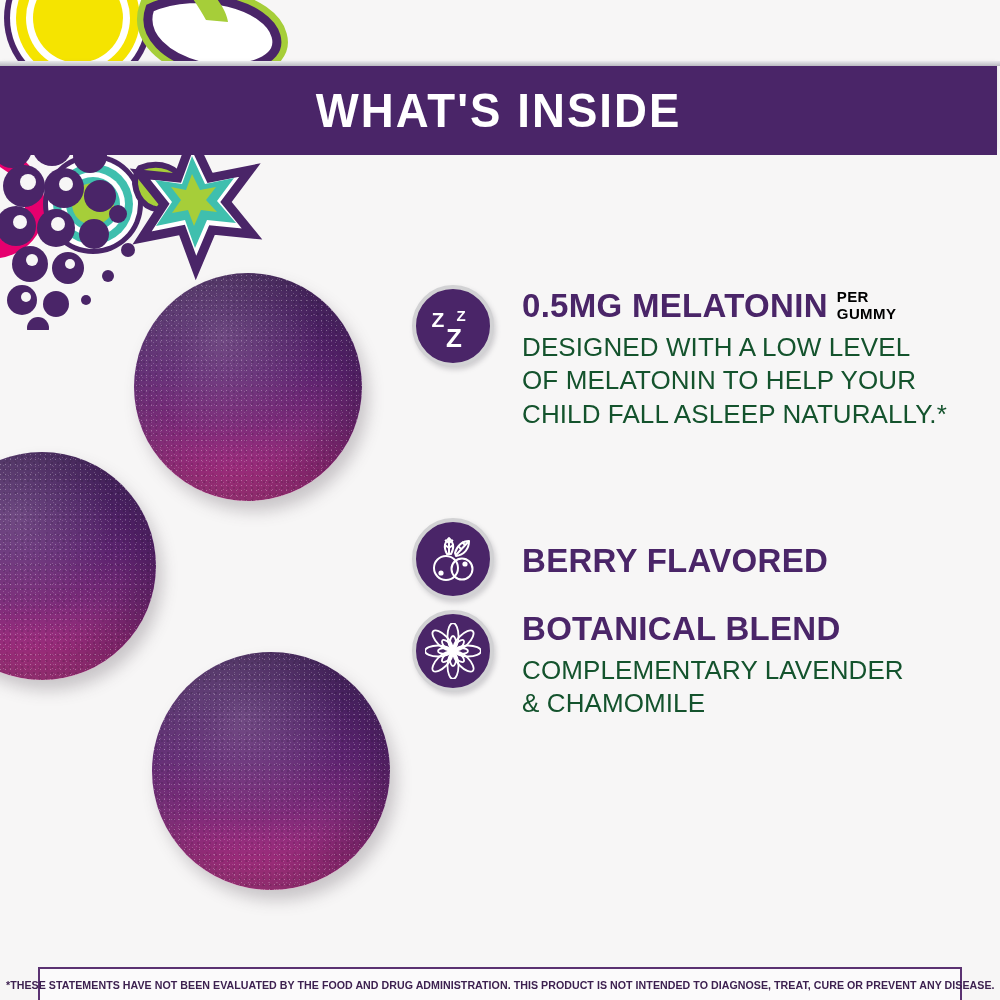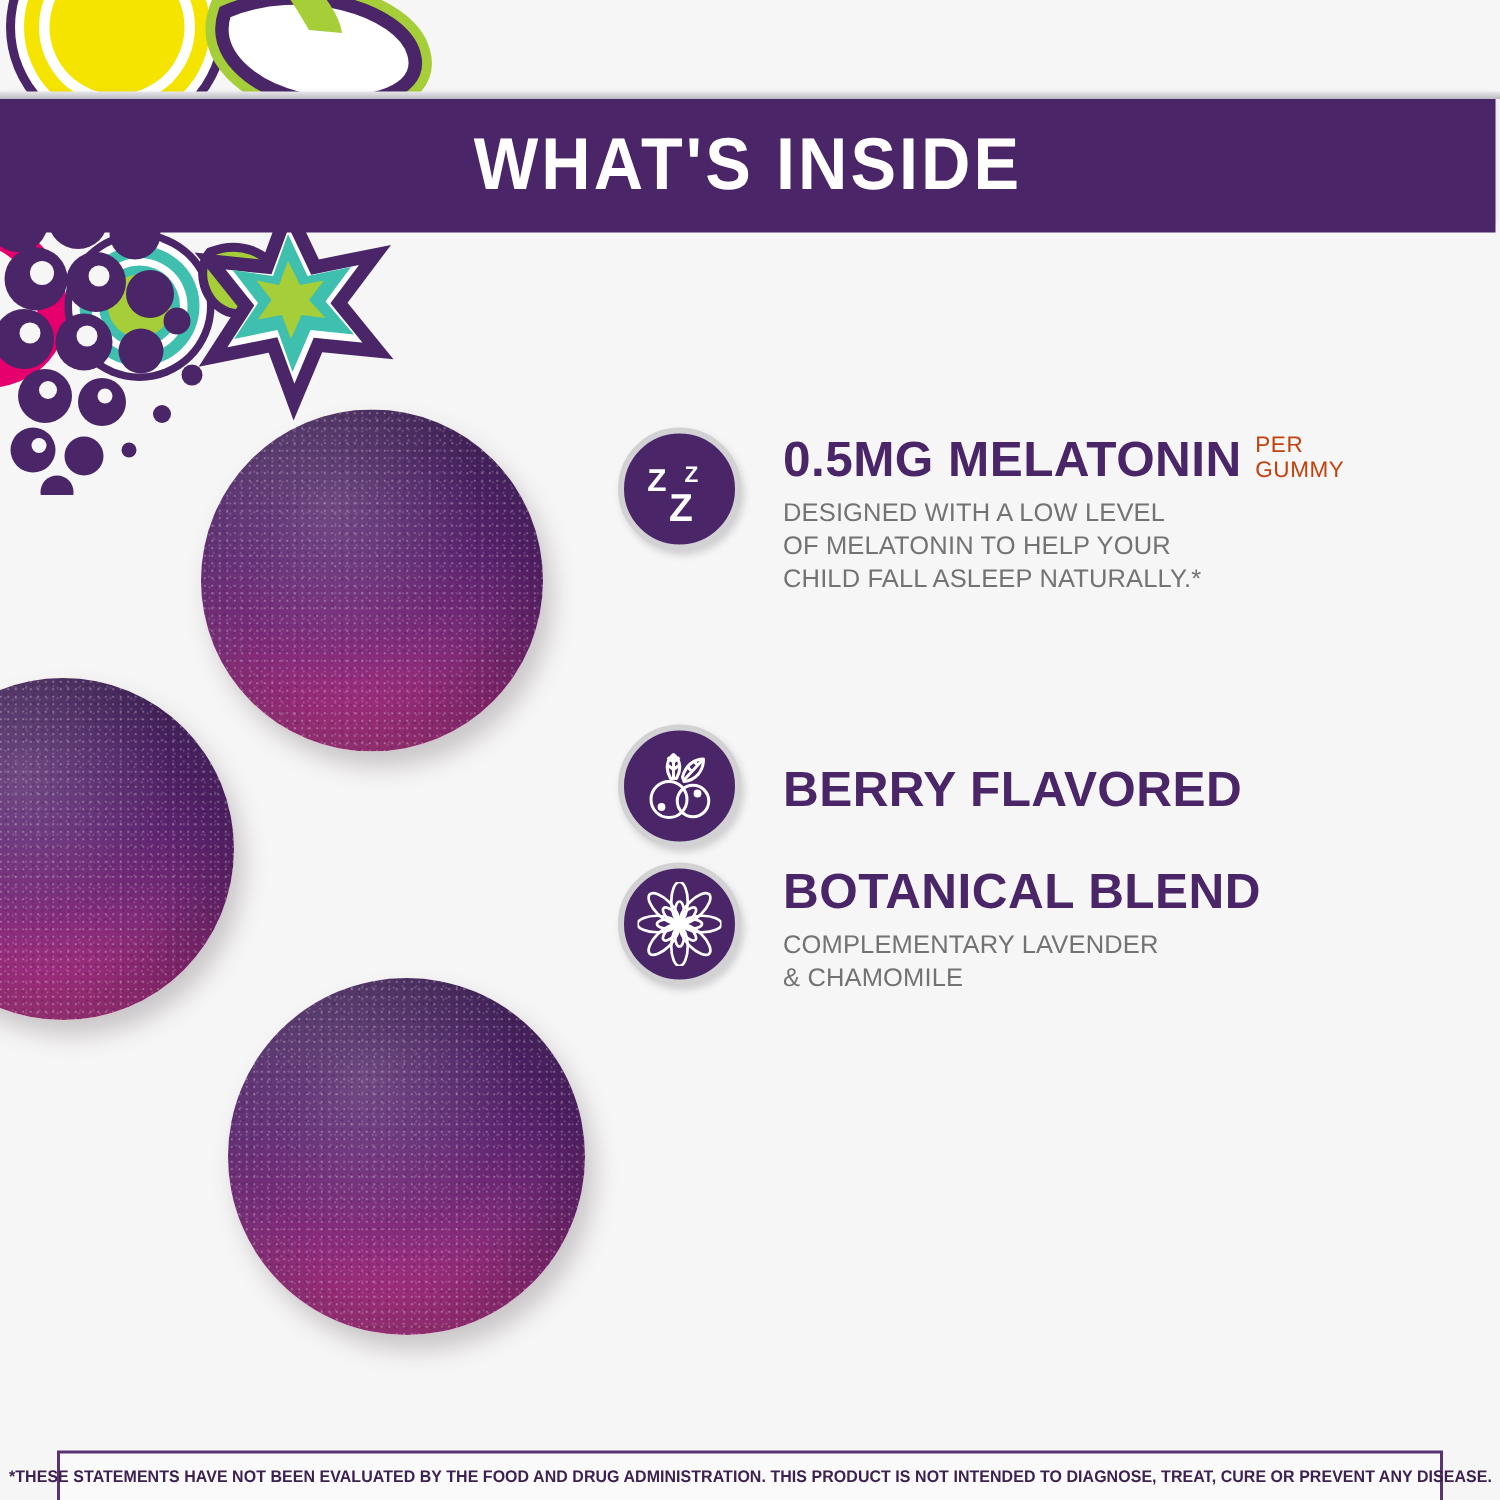--- a/index.html
+++ b/index.html
@@ -157,31 +157,31 @@
     letter-spacing: 0.3px;
     line-height: 1.02;
     margin: 0;
     display: flex;
     align-items: flex-end;
     flex-wrap: nowrap;
   }
   .feature-title .maintext { white-space: nowrap; }
   .feature-suffix {
     font-size: 15px;
-    font-weight: 400;
+    font-weight: 700;
     letter-spacing: 0.4px;
-    color: #c2410c;
+    color: #000000;
     line-height: 1.12;
     margin-left: 9px;
     margin-top: 2px;
     white-space: pre-line;
   }
   .feature-sub {
-    color: #737373;
-    font-size: 17px;
+    color: #14532d;
+    font-size: 26px;
     font-weight: 400;
     line-height: 1.30;
     letter-spacing: 0.1px;
     margin: 8px 0 0 0;
     white-space: pre-line;
   }
   #feature-2 .feature-title { align-items: center; min-height: 82px; }
 
   
   .footer-box {

